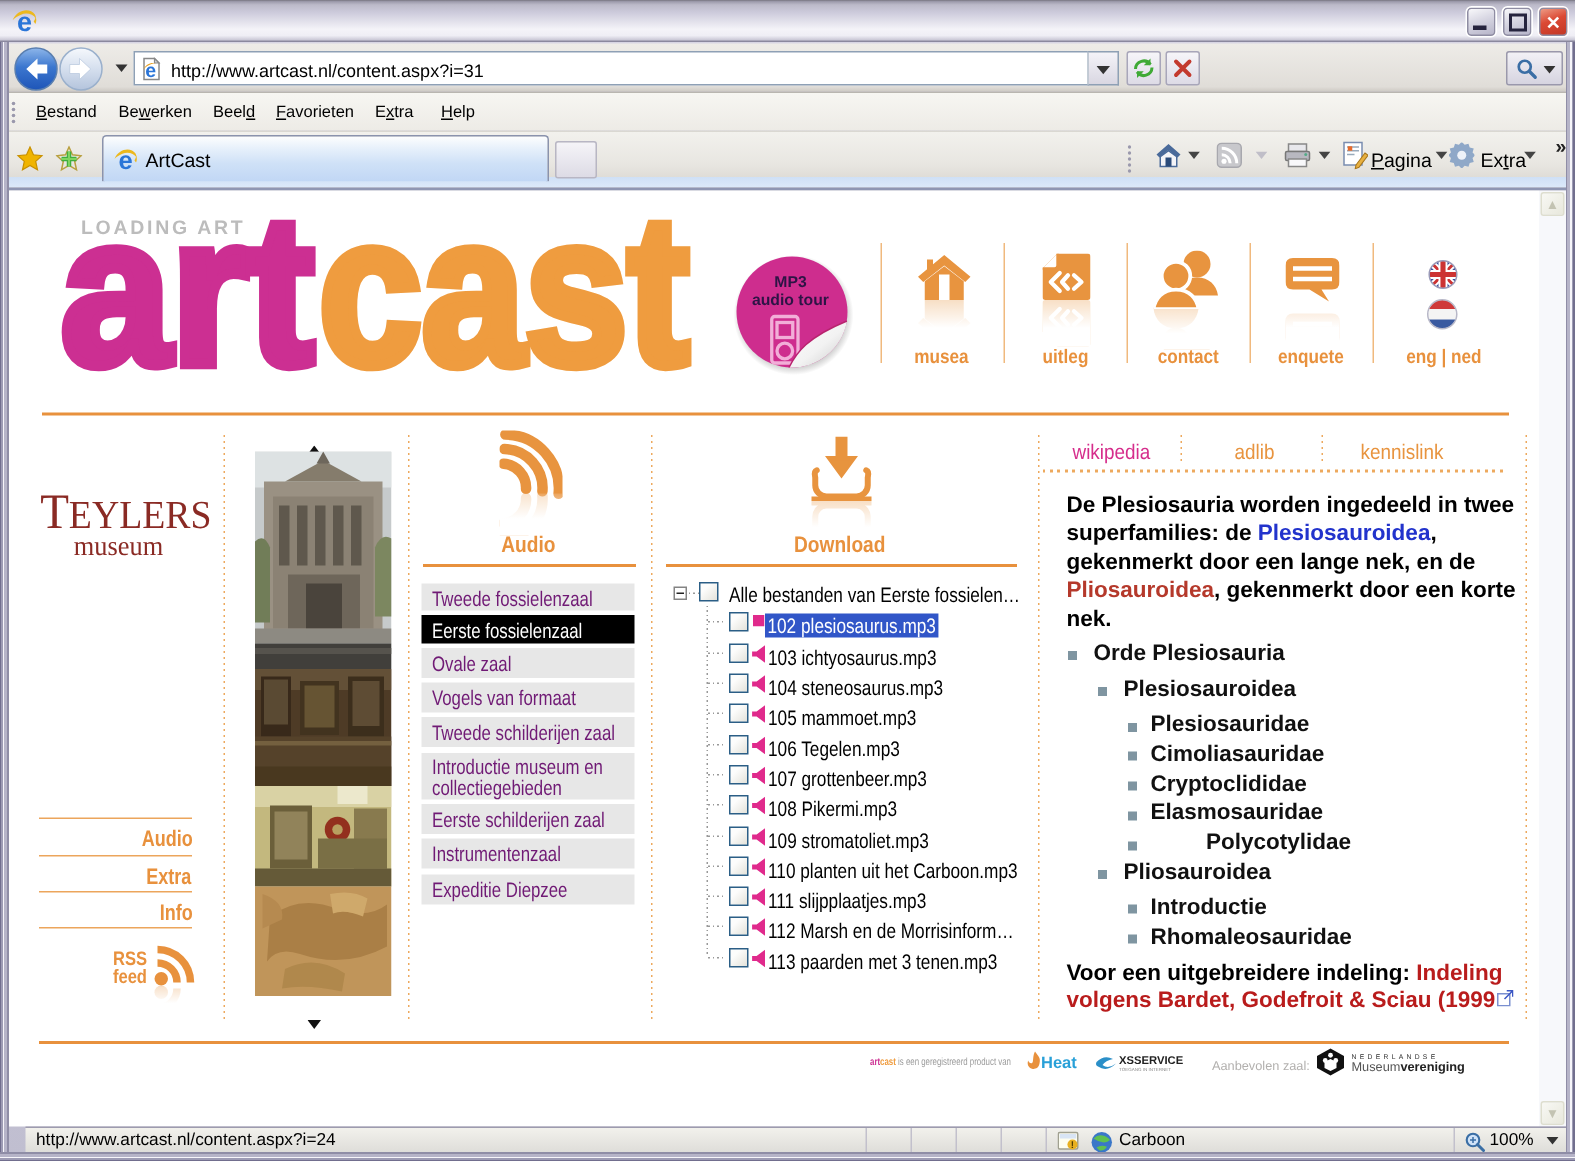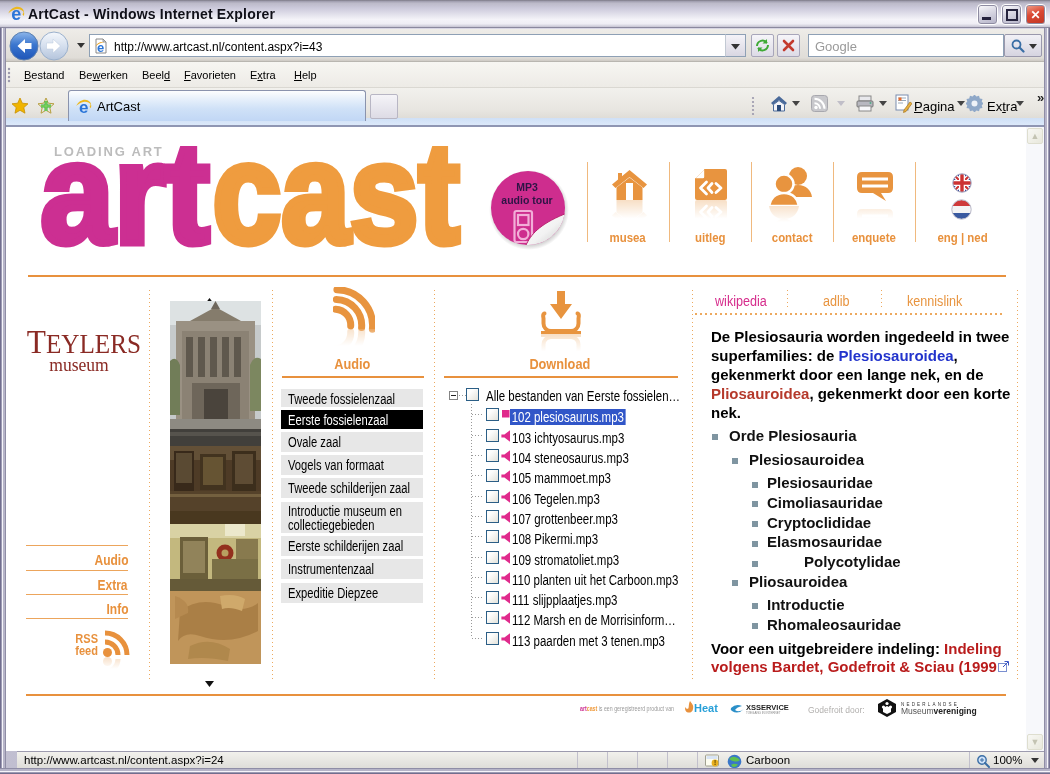--- a/index.html
+++ b/index.html
@@ -70,21 +70,21 @@
   
   #page { position:absolute; left:6px; top:127px; width:1020px; height:624px; background:#fff; overflow:hidden; }
   .vdiv { position:absolute; top:35px; width:1px; height:80px; background:#f0b97e; }
   .navlbl { position:absolute; top:103px; text-align:center; font-size:13px; font-weight:bold; color:#e8913d; }
   .navlbl span { display:inline-block; transform:scaleX(0.88); transform-origin:50% 50%; }
   .dotv { position:absolute; width:1px; background-image:repeating-linear-gradient(180deg,#eda95e 0 1.5px,#fff 1.5px 4px); }
   .doth { position:absolute; height:2px; background-image:repeating-linear-gradient(90deg,#eda95e 0 2px,#fff 2px 5px); }
   .sline { position:absolute; left:20px; width:102px; height:1px; background:#eca55c; }
   .slink { position:absolute; left:20px; width:102px; text-align:right; font-size:15px; font-weight:bold; color:#e8913d; }
   .slink span { display:inline-block; transform:scaleX(0.8); transform-origin:100% 50%; }
-  .mitem { position:absolute; left:275px; width:142px; background:#e7e7e7; color:#000000; font-size:14px;
+  .mitem { position:absolute; left:275px; width:142px; background:#e7e7e7; color:#701a75; font-size:14px;
            padding:2px 0 0 7px; white-space:nowrap; }
   .mitem .nx { transform-origin:0 0; }
   .mitem.two .nx { white-space:normal; width:170px; }
   .nx { display:inline-block; transform:scaleX(0.8); transform-origin:0 50%; white-space:nowrap; }
   .mitem.act { background:#000000; color:#fff; }
   .cb { position:absolute; width:13px; height:13px; border:1.5px solid #2b5e86;
         background:linear-gradient(135deg,#fdfdfc 30%,#e3e2da 100%); }
   .trow { position:absolute; font-size:14px; color:#000; transform:scaleX(0.82); transform-origin:0 0; white-space:nowrap; }
   .spk { position:absolute; width:10px; height:12px; }
   .wblue { color:#2233cc; }
@@ -96,21 +96,20 @@
 </style>
 </head>
 <body>
 <div id="win">
   <div id="titlebar">
     <svg class="abs" style="left:7px;top:5px;" width="18" height="18" viewBox="0 0 32 32">
       <text x="16.5" y="27.5" font-size="32" font-weight="bold" fill="#2a75d8" text-anchor="middle" font-family="Liberation Sans">e</text>
       <path d="M2.5 15 C6.5 5 17 1 24.5 4.5 C28.5 6.5 30.5 10 30 13 C27 8 19 5.5 12.5 8.5 C8 10.5 4.5 12.5 2.5 15 Z" fill="#ecb81e"></path>
       <path d="M29.8 11 C31 14 30.8 17 29.5 19.5 L27.5 16.5 C28.8 15 29.5 13 29.8 11 Z" fill="#ecb81e"></path>
     </svg>
-    <div class="ttext">ArtCast - Windows Internet Explorer</div>
     <div class="winbtn" id="btnmin" style="right:52px;">
         <span style="position:absolute;left:4px;top:12px;width:9px;height:3px;background:#26243e;"></span>
       </div>
     <div class="winbtn" id="btnmax" style="right:28px;">
         <span style="position:absolute;left:4px;top:4px;width:12px;height:12px;border:2px solid #26243e;"></span>
       </div>
     <div class="winbtn" id="btnclose" style="right:4px;font-weight:bold;line-height:20px;">✕</div>
   </div>
   <div id="navrow">
     <svg class="abs" style="left:6px;top:0px;" width="80" height="33" viewBox="0 0 80 33">
@@ -133,41 +132,40 @@
       <path d="M53.5 17 L46 10 L46 14 L39.5 14 L39.5 20 L46 20 L46 24 Z" fill="#fff" stroke="#b8c8de" stroke-width="0.5"></path>
       <path d="M70 14 L78 14 L74 19 Z" fill="#333"></path>
     </svg>
     <div id="addrfield">
       <svg class="abs" style="left:3px;top:3px;" width="16" height="16" viewBox="0 0 16 16">
         <path d="M3 1 H10 L13 4 V15 H3 Z" fill="#fff" stroke="#888" stroke-width="1"></path>
         <path d="M10 1 L10 4 H13 Z" fill="#d8d8d8" stroke="#888" stroke-width="0.8"></path>
         <text x="7.5" y="13.5" font-size="13" font-weight="bold" fill="#2a75d8" text-anchor="middle" font-family="Liberation Sans">e</text>
         <path d="M2.5 8.5 C4 4.5 8.5 3 11.5 4.5 C9.5 4 5.5 5 2.5 8.5 Z" fill="#e8a020"></path>
       </svg>
-      <span style="position:absolute;left:24px;top:5px;font-size:12px;">http://www.artcast.nl/content.aspx?i=43</span>
+      <span style="position:absolute;left:24px;top:5px;font-size:12px;">http://www.artcast.nl/content.aspx?i=31</span>
     </div>
     <div id="addrdrop">
         <svg class="abs" style="left:5px;top:9px;" width="9" height="6">
           <path d="M0 0 H9 L4.5 5.5 Z" fill="#333"></path>
         </svg>
       </div>
     <div class="toolbtn" style="left:750px;background:linear-gradient(180deg,#f6f5f9,#dddbe6);border:1px solid #a8a6ba;">
       <svg width="15" height="15" viewBox="0 0 15 15" style="margin-top:3px;">
         <path d="M2 8 A 5.5 5.5 0 0 1 12 5" fill="none" stroke="#3faa36" stroke-width="2"></path>
         <path d="M12 1 V5.5 H7.5 Z" fill="#3faa36"></path>
         <path d="M13 7 A 5.5 5.5 0 0 1 3 10" fill="none" stroke="#3faa36" stroke-width="2"></path>
         <path d="M3 14 V9.5 H7.5 Z" fill="#3faa36"></path>
       </svg>
     </div>
     <div class="toolbtn" style="left:776px;background:linear-gradient(180deg,#f6f5f9,#dddbe6);border:1px solid #a8a6ba;">
       <svg width="13" height="13" viewBox="0 0 13 13" style="margin-top:4px;">
         <path d="M2 2 L11 11 M11 2 L2 11" stroke="#c33a2e" stroke-width="2.6" stroke-linecap="round"></path>
       </svg>
     </div>
-    <div id="googlebox">Google</div>
     <div id="searchbtn">
       <svg width="14" height="14" viewBox="0 0 14 14" style="position:absolute;left:6px;top:4px;">
         <circle cx="5.5" cy="5.5" r="4" fill="none" stroke="#3a6ea5" stroke-width="1.8"></circle>
         <path d="M8.5 8.5 L12.5 12.5" stroke="#3a6ea5" stroke-width="2.2" stroke-linecap="round"></path>
       </svg>
       <svg style="position:absolute;right:4px;top:9px;" width="8" height="6">
           <path d="M0 0 H8 L4 5 Z" fill="#333"></path>
         </svg>
     </div>
   </div>
@@ -672,21 +670,21 @@
           <text x="12" y="13" font-family="Liberation Sans" font-weight="bold" font-size="11" fill="#28a0d8">Heat</text>
         </svg>
       </div>
       <div class="abs" style="left:723px;top:574px;width:62px;height:14px;">
         <svg width="62" height="14" viewBox="0 0 62 14">
           <path d="M2 7 Q7 2 13 5 Q8 6 6 9 Q10 12 15 8 Q9 14 3 10 Q1 9 2 7 Z" fill="#2b8fc8"></path>
           <text x="17" y="8.5" font-family="Liberation Sans" font-weight="bold" font-size="7.5" fill="#222">XSSERVICE</text>
           <text x="17" y="13" font-family="Liberation Sans" font-size="3" fill="#888">TOEGANG IN INTERNET</text>
         </svg>
       </div>
-      <div class="abs" style="left:802px;top:578px;font-size:8.5px;color:#b2b0ae;">Godefroit door:</div>
+      <div class="abs" style="left:802px;top:578px;font-size:8.5px;color:#b2b0ae;">Aanbevolen zaal:</div>
       <div class="abs" style="left:871px;top:571px;width:110px;height:20px;">
         <svg width="110" height="20" viewBox="0 0 110 20">
           <path d="M10 1 L19 6 V14 L10 19 L1 14 V6 Z" fill="#111"></path>
           <path d="M10 8 L14 10 V14 L10 16 L6 14 V10 Z" fill="#fff"></path>
           <circle cx="6.5" cy="9" r="1.6" fill="#fff"></circle>
             <circle cx="13.5" cy="9" r="1.6" fill="#fff"></circle>
             <circle cx="10" cy="5.5" r="1.6" fill="#fff"></circle>
           <text x="24" y="8" font-family="Liberation Sans" font-size="4.5" letter-spacing="2.2" fill="#333">NEDERLANDSE</text>
           <text x="24" y="16" font-family="Liberation Sans" font-size="8.5" fill="#555">Museum<tspan font-weight="bold" fill="#222">vereniging</tspan></text>
         </svg>

